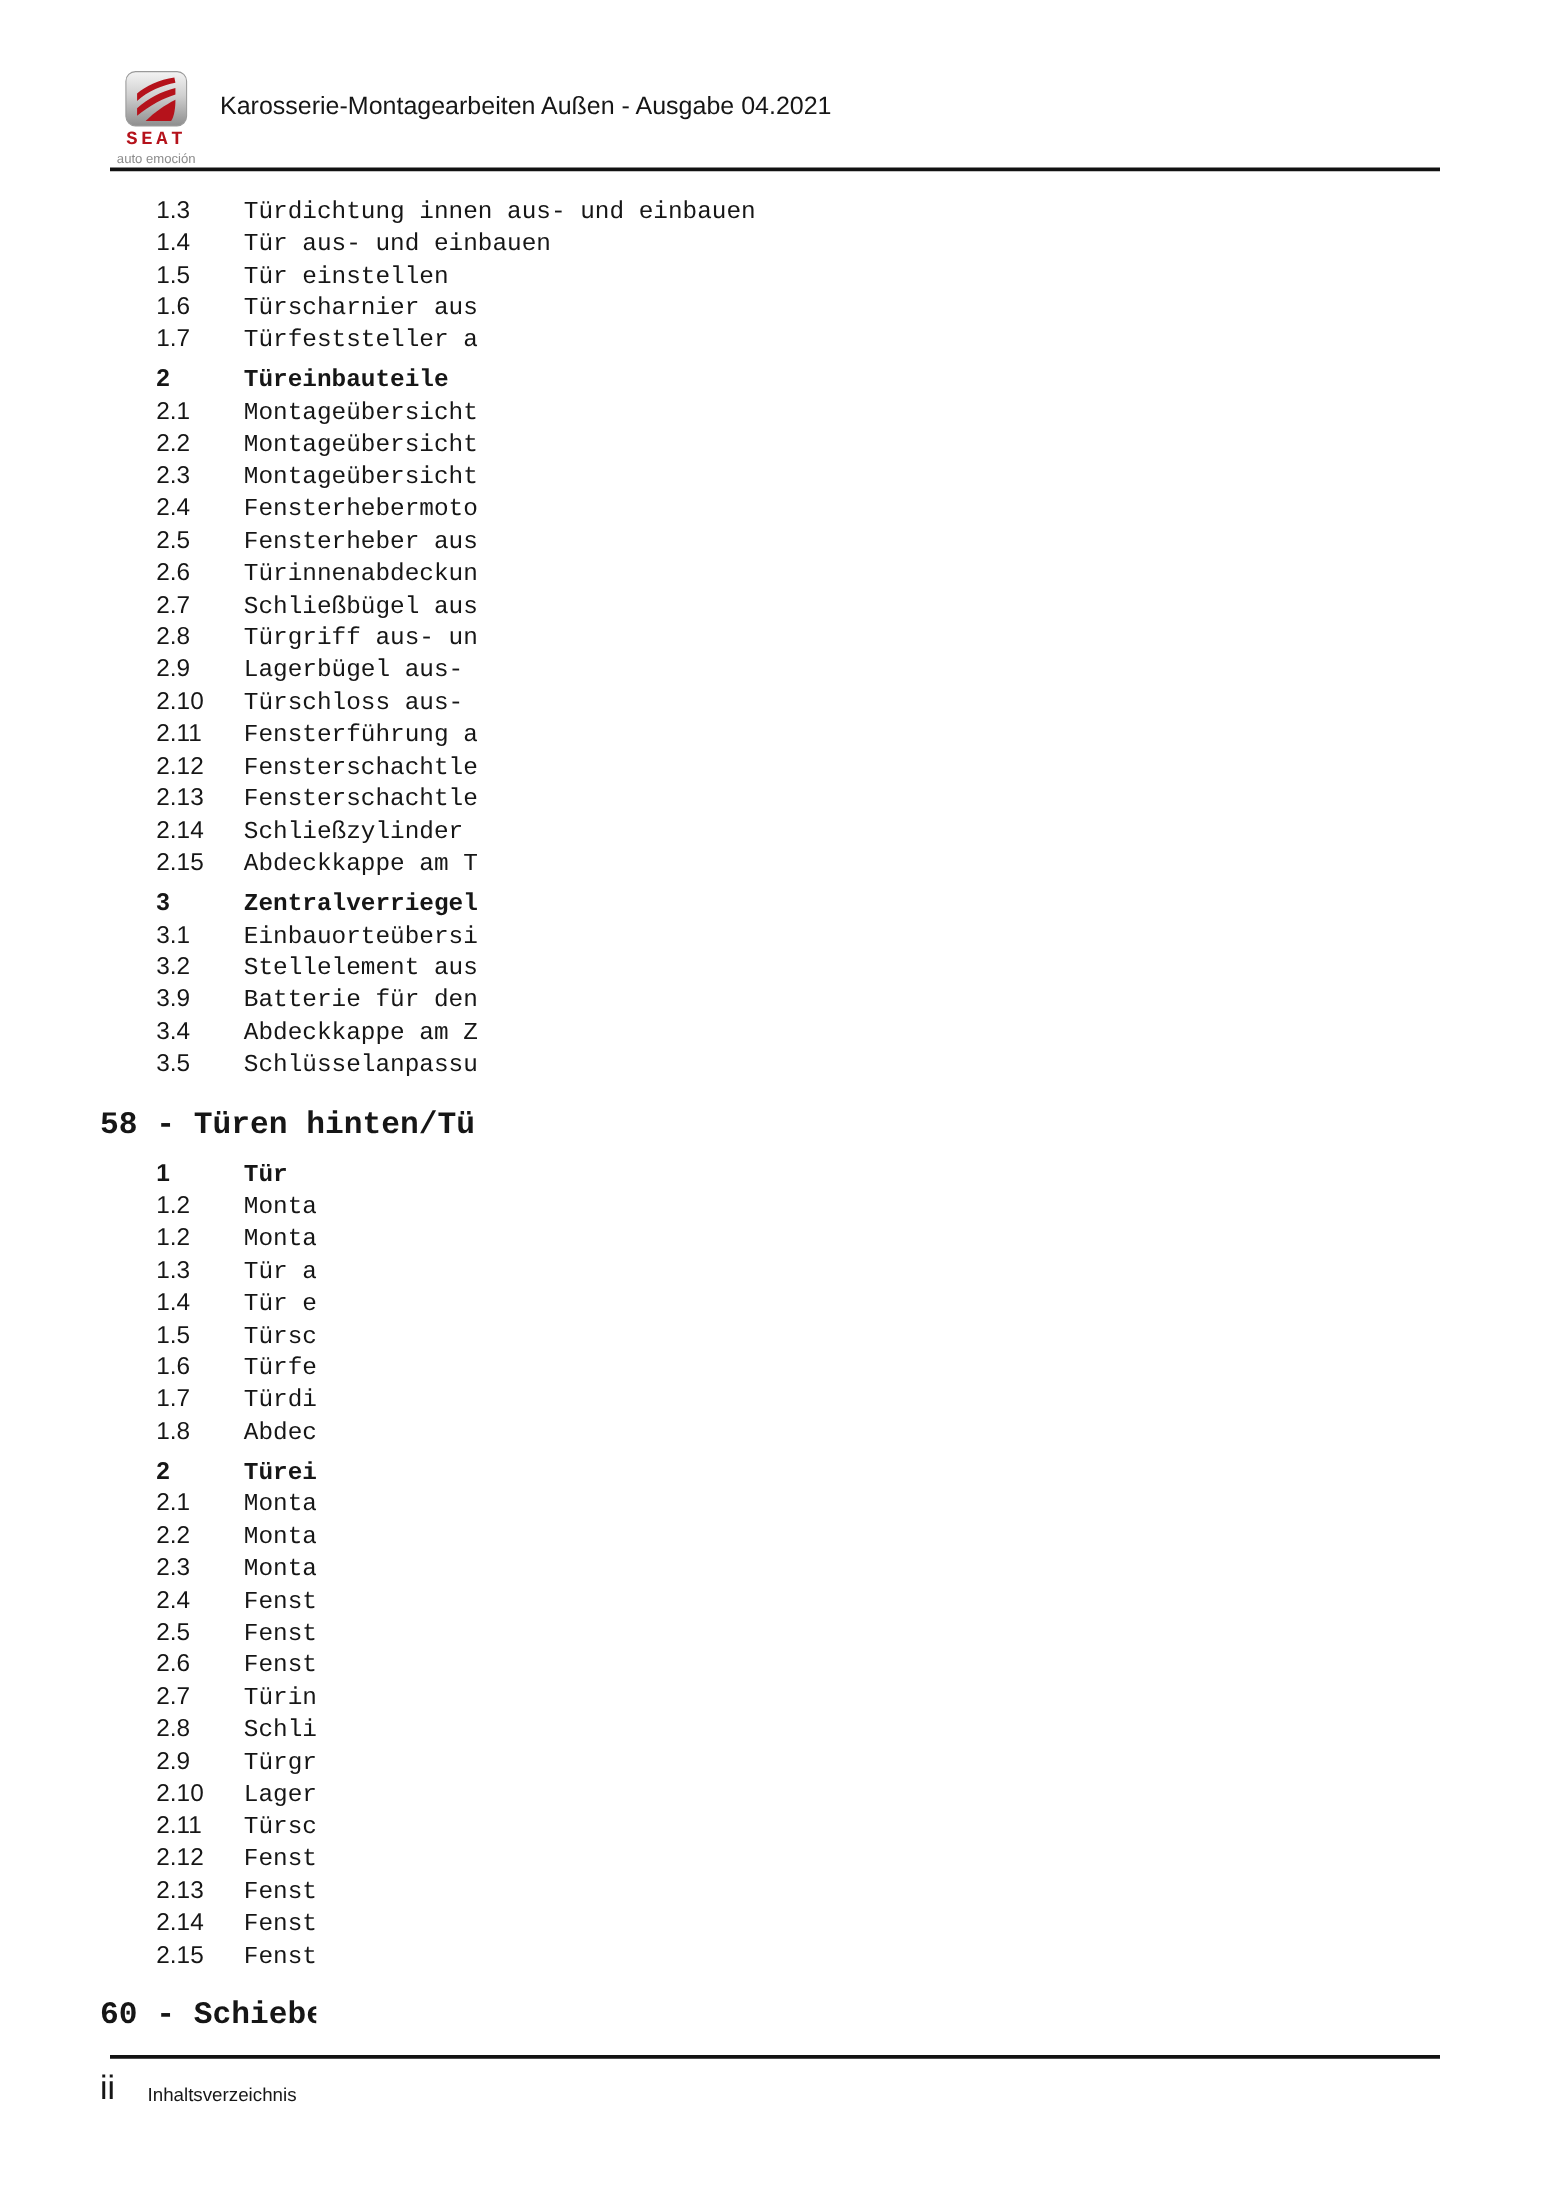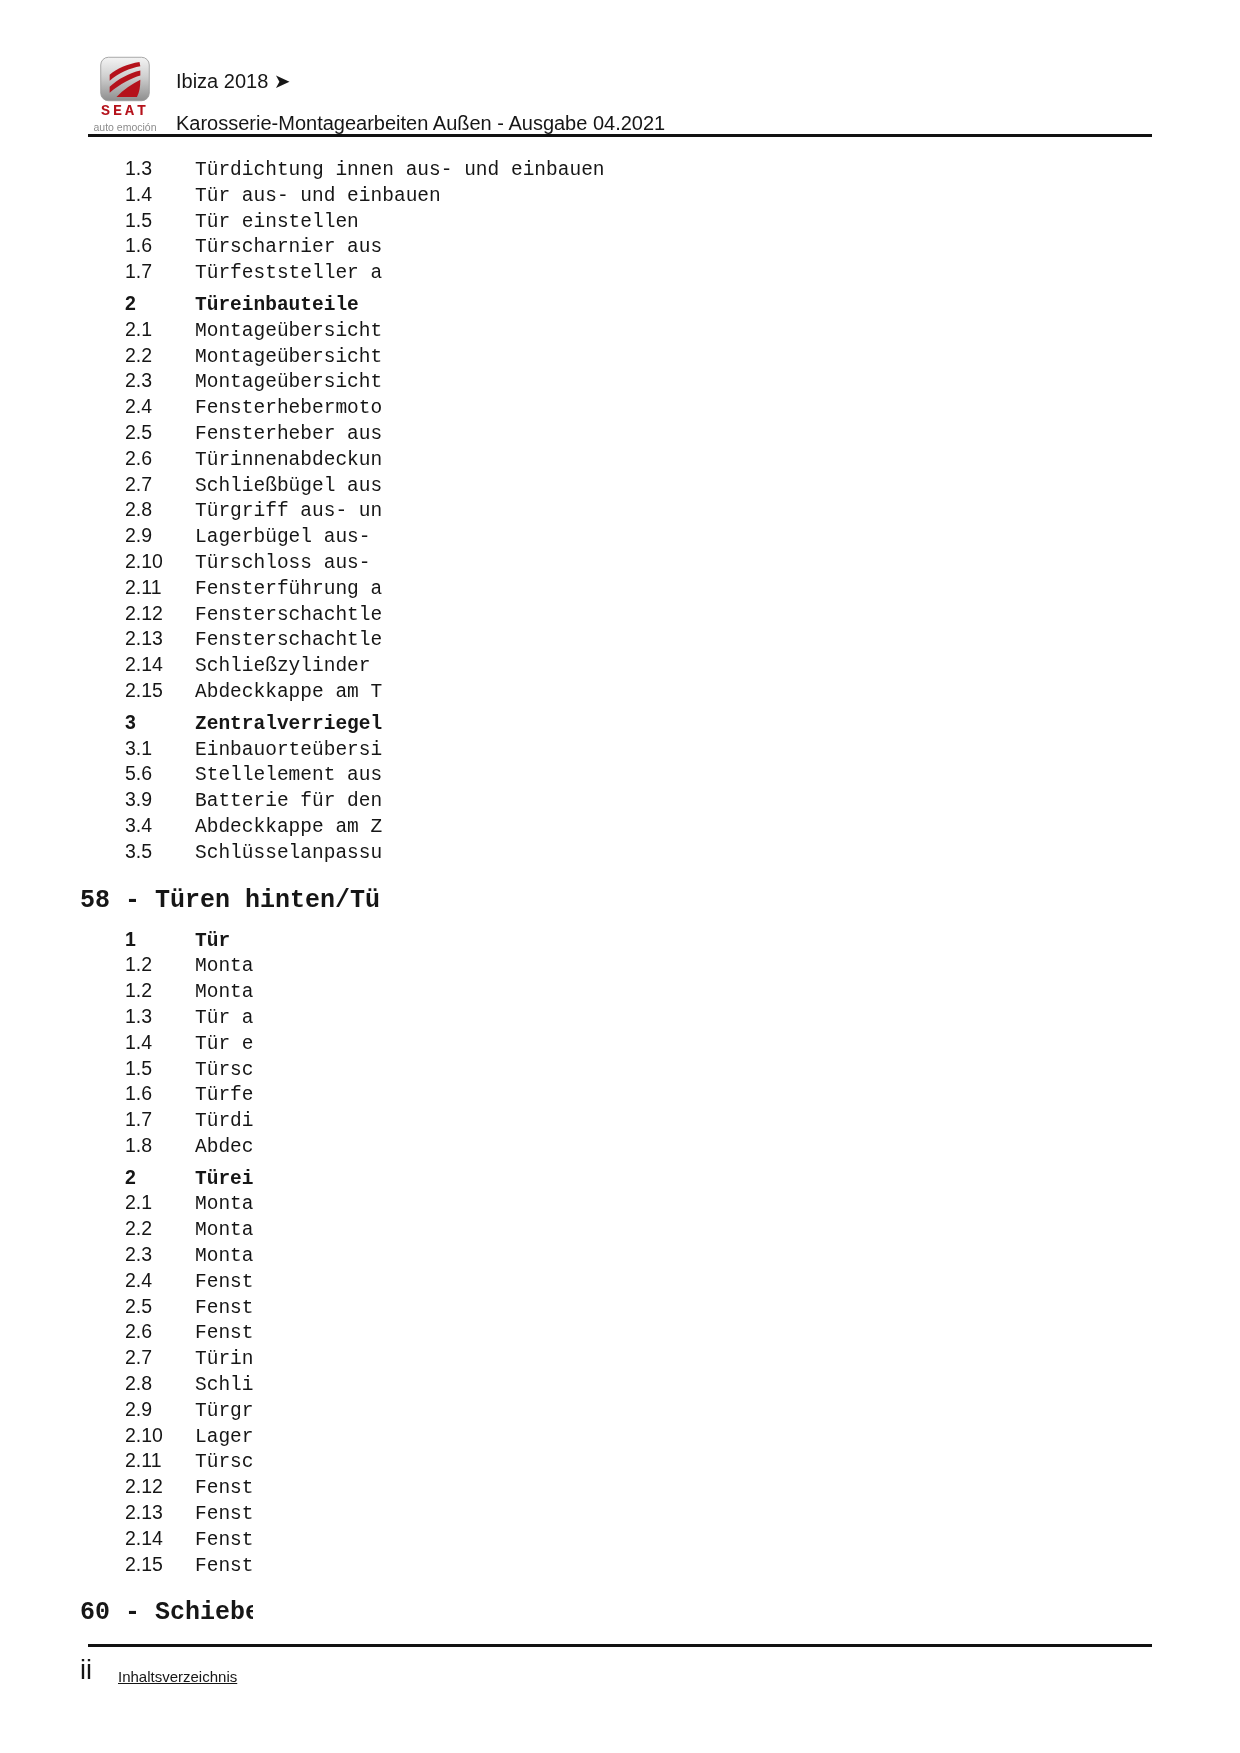--- a/index.html
+++ b/index.html
@@ -67,21 +67,21 @@
     background-size: 13.4px 5px;
   }
   .row.chapter .page { min-width: 56px; }
 
   
   .footer {
     position: absolute; left: 80px; top: 1655px;
     display: flex; align-items: flex-end;
   }
   .footer .roman { font-size: 27px; line-height: 30px; }
-  .footer .label { font-size: 15px; margin-left: 26px; text-decoration: underline; }
+  .footer .label { font-size: 15px; margin-left: 26px; }
 </style>
 </head>
 <body>
 
 <div class="page">
 
   <div class="header">
     <div class="logo-block">
       <svg width="52" height="46" viewBox="0 0 60 54" aria-hidden="true">
         <defs>
@@ -93,21 +93,20 @@
         </defs>
         <rect x="1.5" y="1.5" width="57" height="51" rx="9" fill="url(#seatChrome)" stroke="#9a9a9a" stroke-width="1"></rect>
         <path d="M47 7 C33 9 20 15 12 22 L12 29 C22 20 36 14 48 12 Z" fill="#b5121b"></path>
         <path d="M48 17 C35 20 22 27 12 36 L12 43 C24 33 38 26 48 23 Z" fill="#b5121b"></path>
         <path d="M48 28 C38 33 28 40 20 48 L44 48 C47 43 48 36 48 28 Z" fill="#b5121b"></path>
       </svg>
       <div class="brand-word">SEAT</div>
       <div class="brand-tagline">auto emoción</div>
     </div>
     <div class="header-titles">
-      <div class="line1">Ibiza 2018 ➤</div>
       <div class="line2">Karosserie-Montagearbeiten Außen - Ausgabe 04.2021</div>
     </div>
   </div>
 
   <div class="rule top"></div>
 
   <main class="toc">
       <div class="row entry">
     <span class="num">1.3</span>
     <span class="title">Türdichtung innen aus- und einbauen</span>
@@ -240,21 +239,21 @@
     <span class="leader"></span>
     <span class="page">165</span>
   </div>
       <div class="row entry">
     <span class="num">3.1</span>
     <span class="title">Einbauorteübersicht - Zentralverriegelung</span>
     <span class="leader"></span>
     <span class="page">165</span>
   </div>
       <div class="row entry">
-    <span class="num">5.6</span>
+    <span class="num">3.2</span>
     <span class="title">Stellelement aus- und einbauen</span>
     <span class="leader"></span>
     <span class="page">167</span>
   </div>
       <div class="row entry">
     <span class="num">3.9</span>
     <span class="title">Batterie für den Zündschlüssel aus- und einbauen</span>
     <span class="leader"></span>
     <span class="page">168</span>
   </div>

